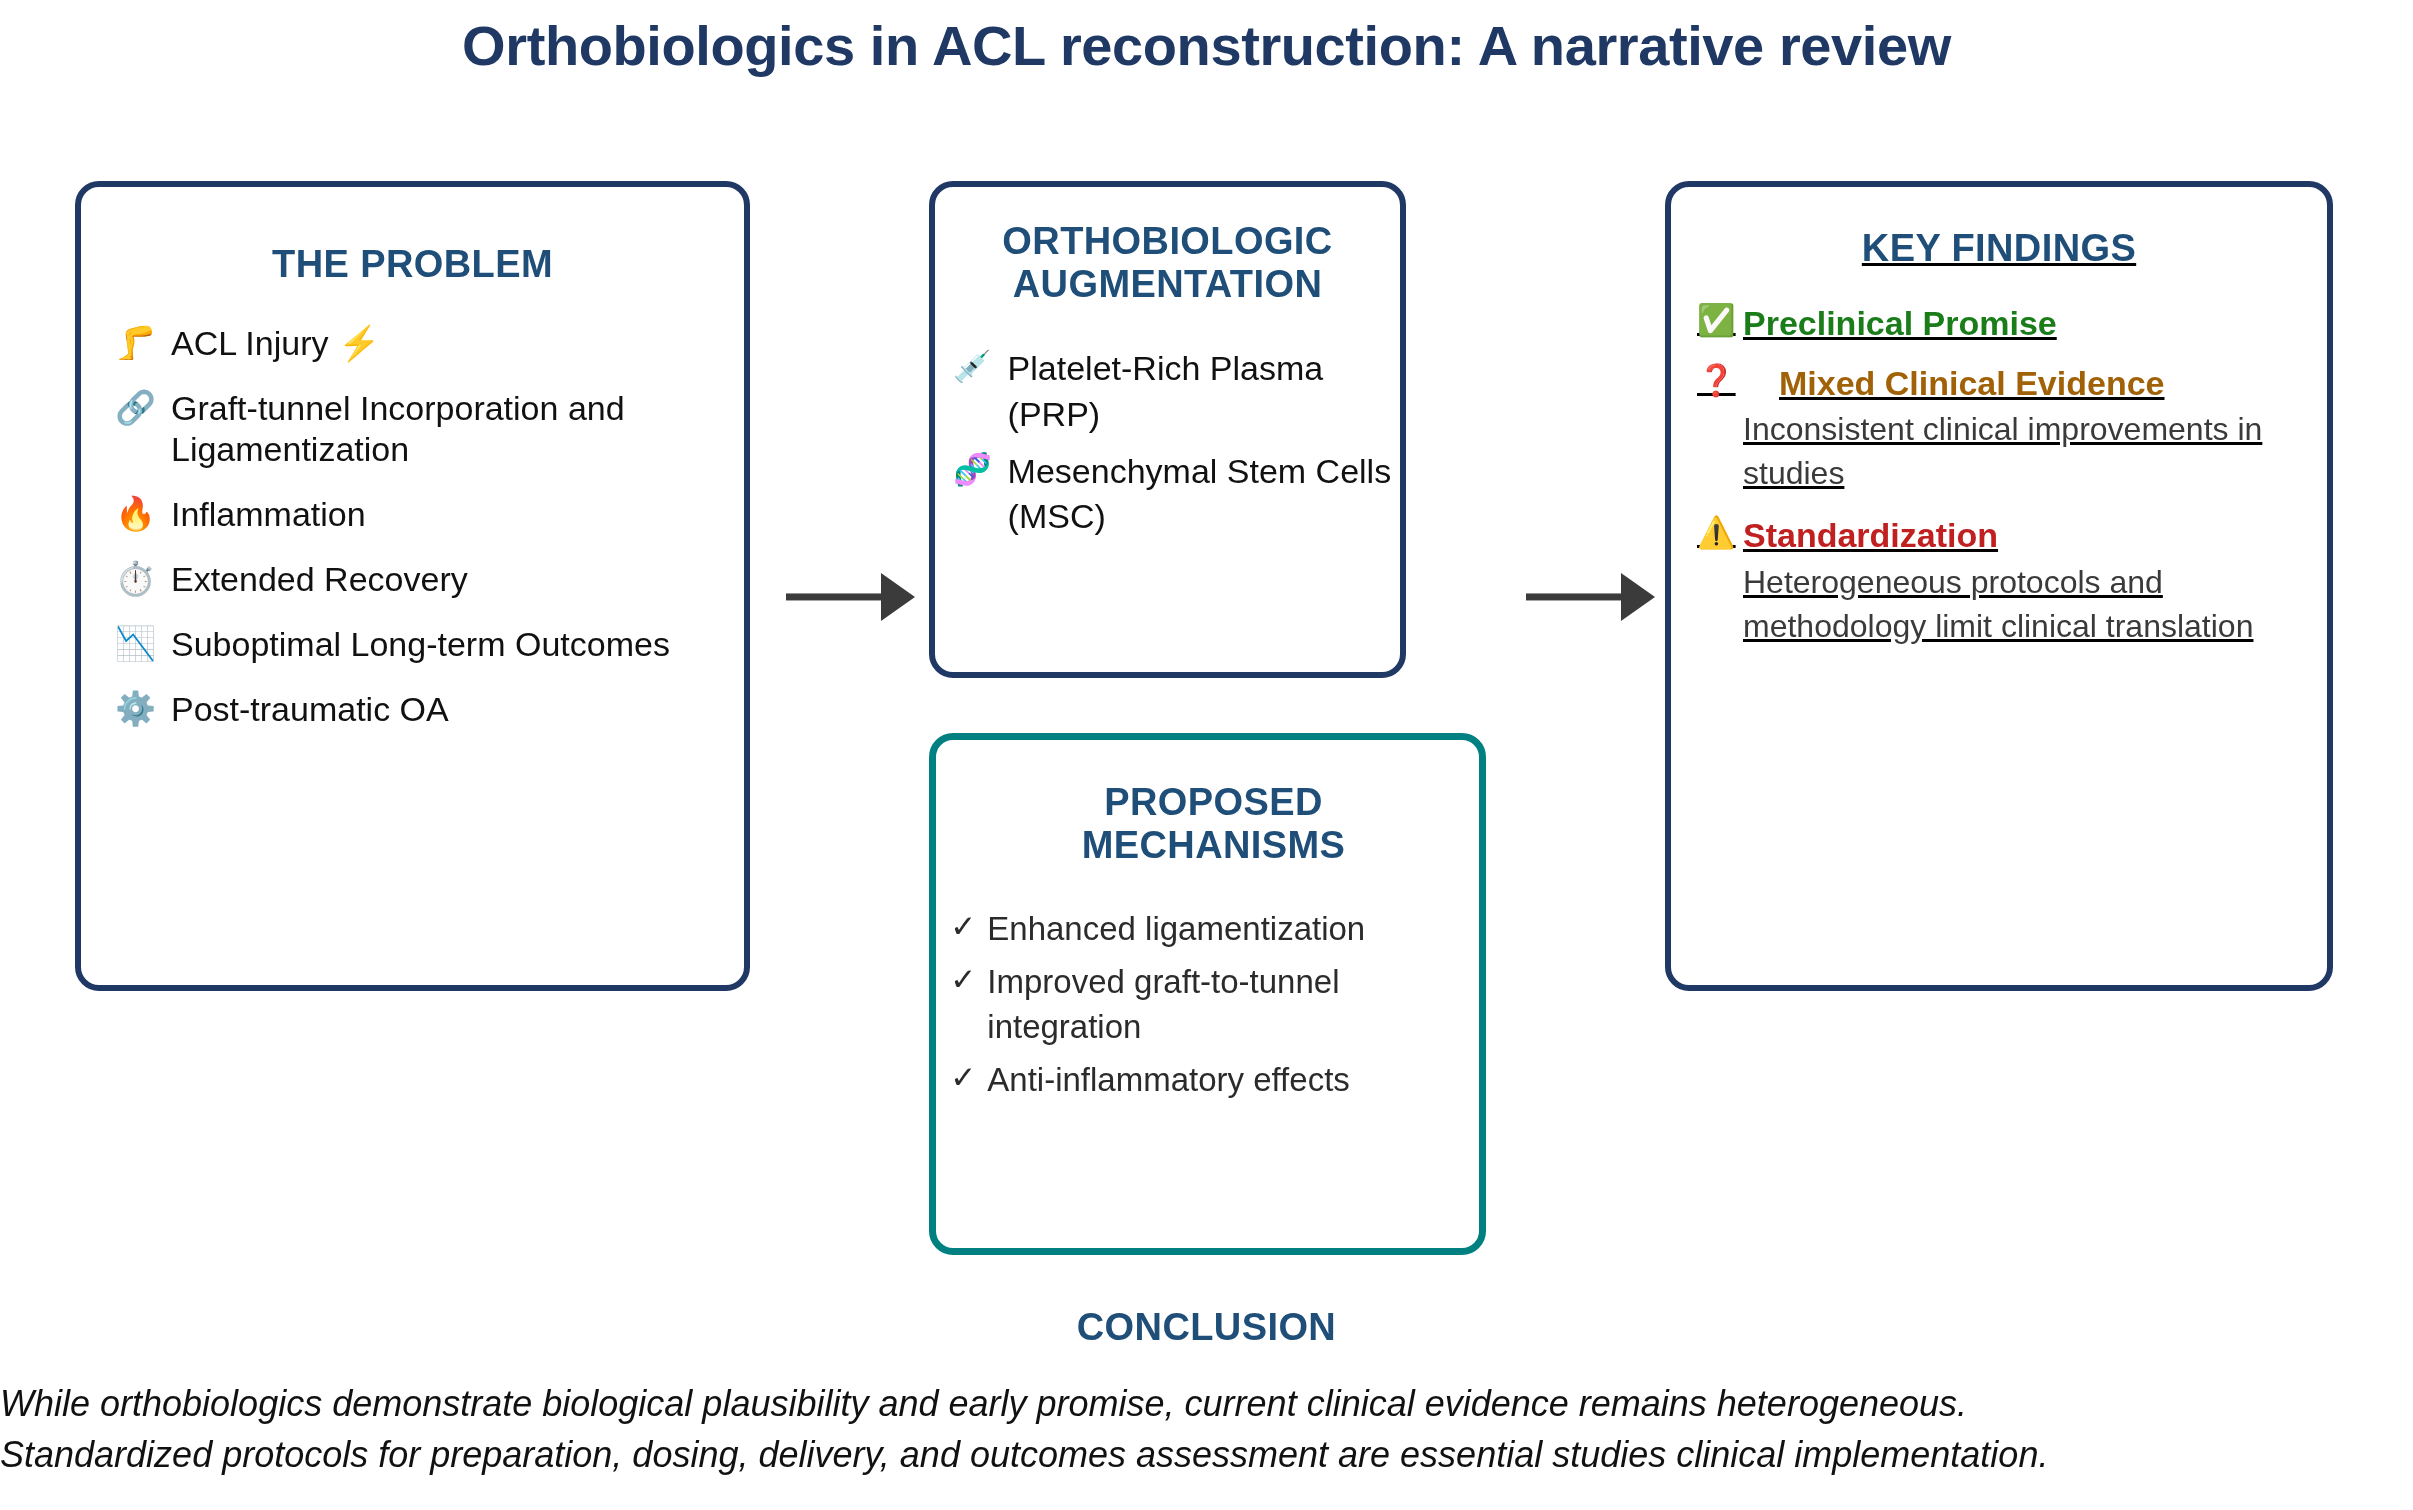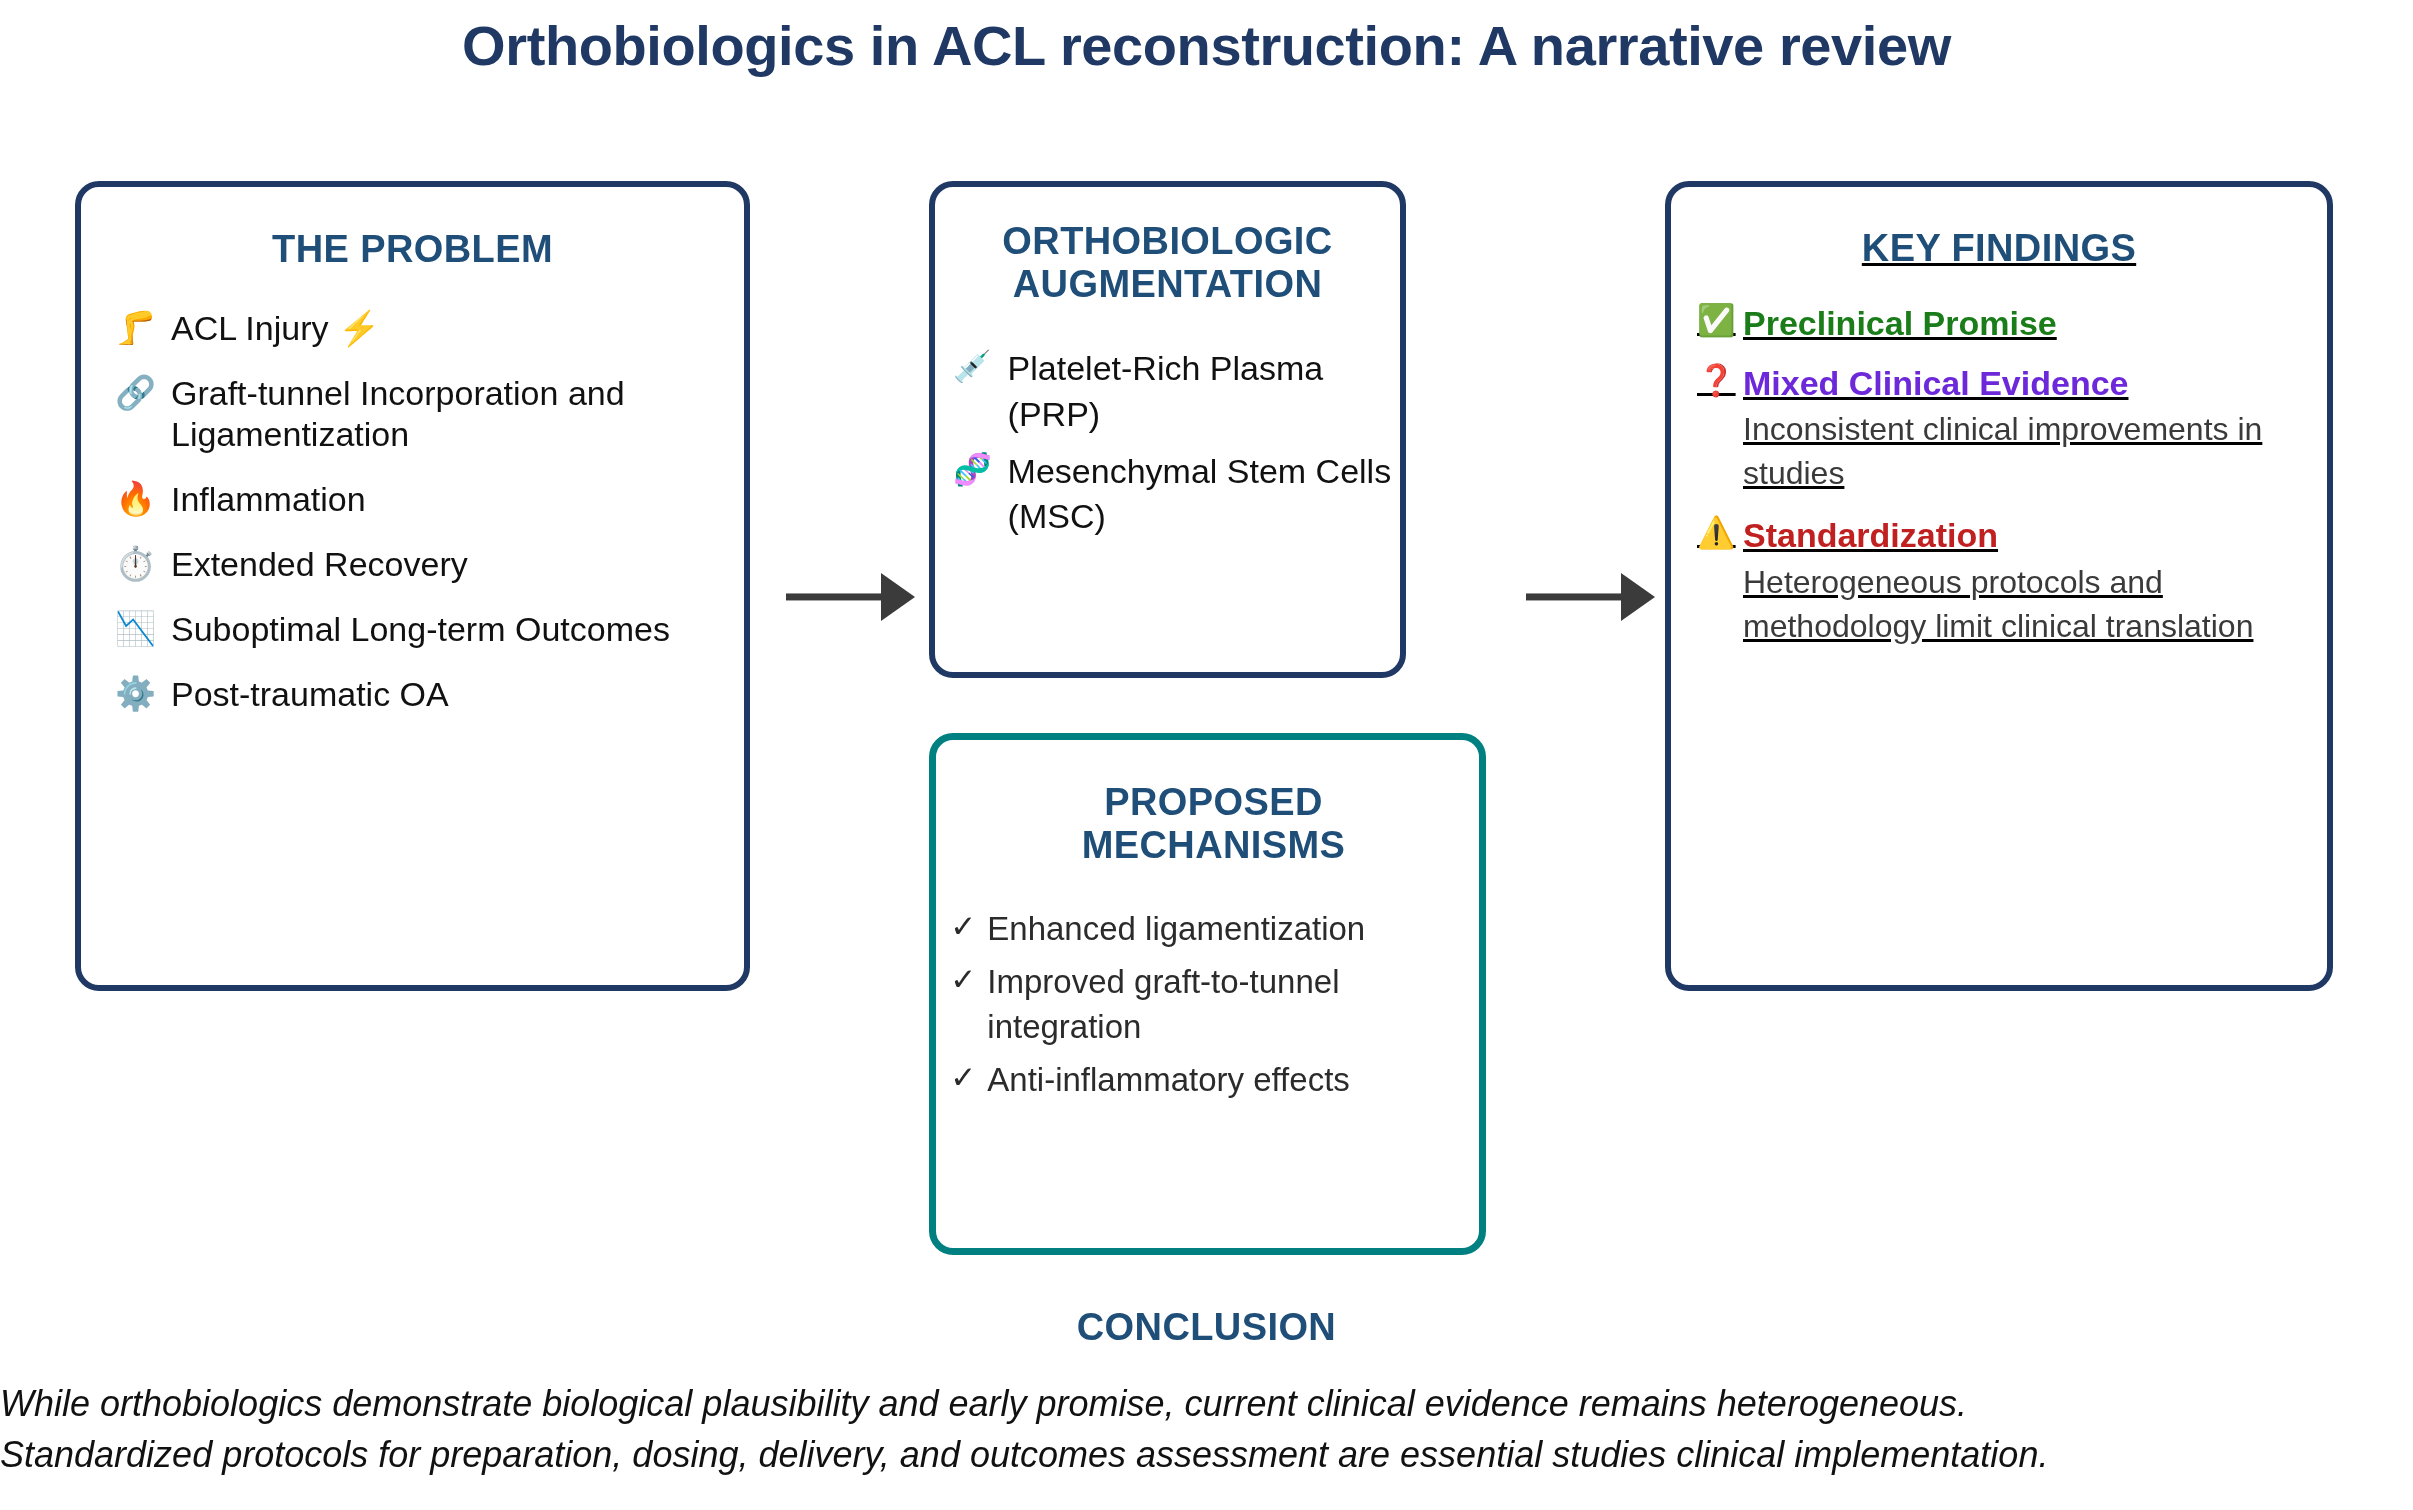--- a/index.html
+++ b/index.html
@@ -44,21 +44,21 @@
     text-align: center;
     font-size: 38px;
     font-weight: bold;
     color: #1F4E79;
     line-height: 1.12;
     letter-spacing: 0.4px;
   }
 
   
   #problem-card { left: 75px; top: 181px; width: 675px; height: 810px; }
-  #problem-card .card-heading { margin-top: 41px; }
+  #problem-card .card-heading { margin-top: 56px; }
   .problem-list {
     margin: 37px 0 0 0;
     padding: 0 0 0 34px;
     list-style: none;
   }
   .problem-item {
     display: flex;
     align-items: flex-start;
     margin-bottom: 23.6px;
     font-size: 34px;
@@ -149,21 +149,21 @@
   .find-head .txt { flex: 1 1 auto; }
   .find-desc {
     margin-left: 46px;
     margin-top: 4.3px;
     font-size: 32px;
     color: #3a3a3a;
     line-height: 1.38;
     padding-right: 17px;
   }
   .c-green  { color: #1A7D1A; }
-  .c-orange { color: #6d28d9; }
+  .c-orange { color: #a16207; margin-left: 36px; }
   .c-red    { color: #C0201F; }
 
   
   .arrow {
     position: absolute;
     color: #3B3B3B;
   }
   .arrow .shaft {
     position: absolute;
     left: 0;

